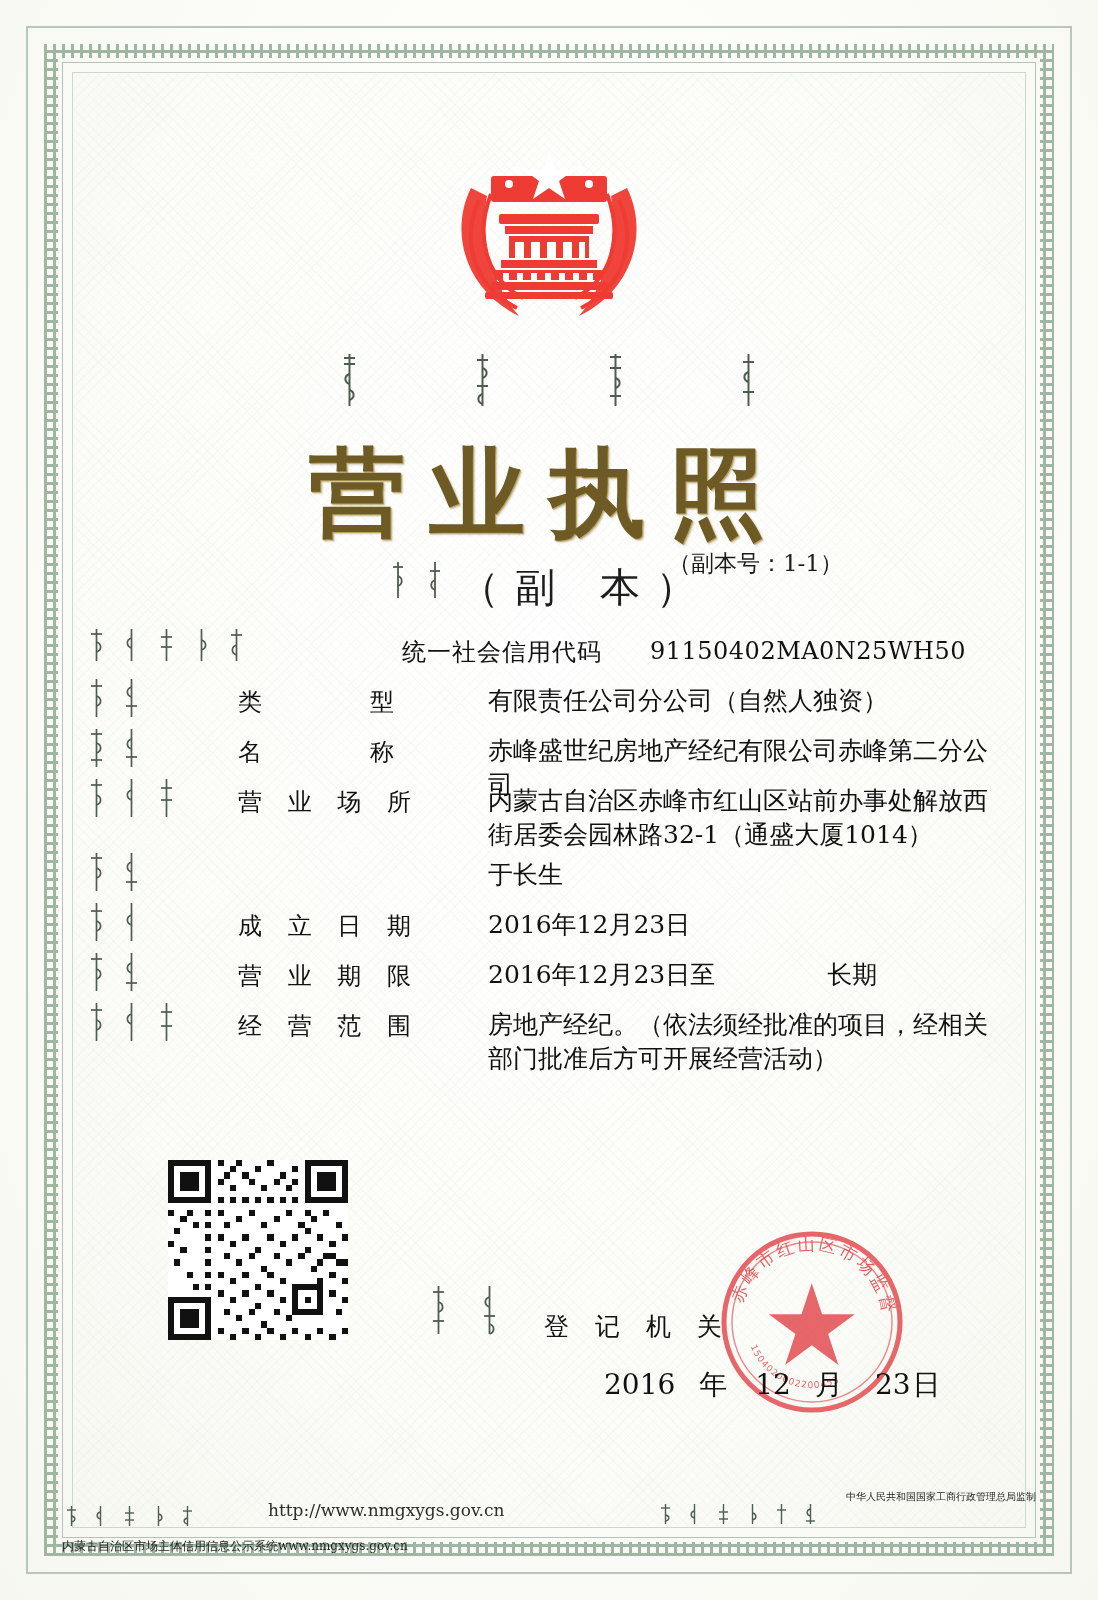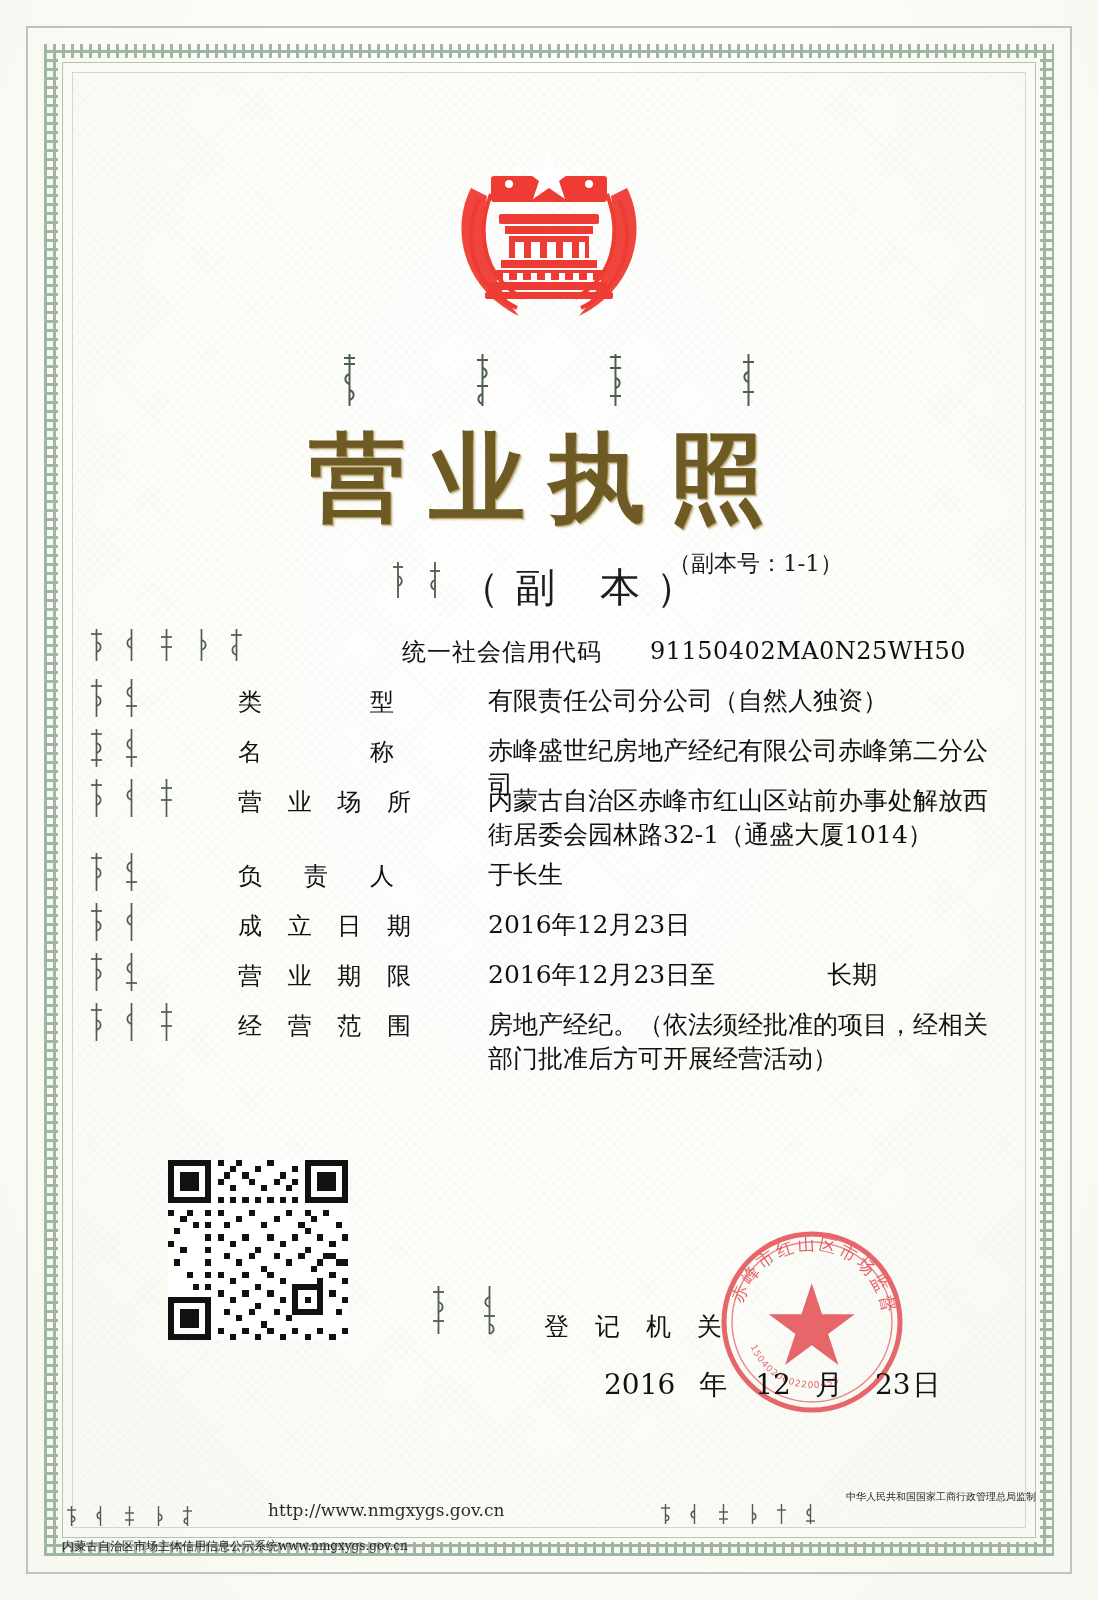--- a/index.html
+++ b/index.html
@@ -75,21 +75,21 @@
     color:#5f6f62;
   }
   .mong svg { display:block; }
 
   .title-mong { position:absolute; left:0; right:0; top:352px; text-align:center; }
   .title-mong .mong { margin:0 58px; }
 
   h1.main-title {
     position:absolute; left:0; right:0; top:415px;
     text-align:center;
-    margin:0;
+    margin:15px;
     font-size:96px;
     letter-spacing:24px;
     font-weight:bold;
     color:#6e5a24;
     font-family:Liberation Sans, sans-serif;
     text-shadow:1px 1px 0 #b9a35f, 2px 2px 2px rgba(120,100,40,.35);
   }
   .copy-no {
     position:absolute; right:255px; top:548px;
     font-size:23px; color:#1b1b1b;
@@ -442,21 +442,20 @@
               </g>
             </svg></span>
         <span class="mong"><svg width="13" height="40" viewBox="0 0 13 40">
               <g stroke="#4e5c51" stroke-width="1.7" fill="none">
                 <line x1="6.5" y1="1" x2="6.5" y2="39"></line>
                 <path d="M6.5 10 C1 12 1 18 6.5 20"></path>
                 <line x1="1" y1="30" x2="12" y2="30"></line>
               </g>
             </svg></span>
       </div>
-      <div class="clabel">负　责　人</div>
       <div class="value">于长生</div>
     </div>
 
     <div class="row">
       <div class="mlabel">
         <span class="mong"><svg width="13" height="40" viewBox="0 0 13 40">
               <g stroke="#4e5c51" stroke-width="1.7" fill="none">
                 <line x1="6.5" y1="1" x2="6.5" y2="39"></line>
                 <line x1="1" y1="9" x2="12" y2="9"></line>
                 <path d="M6.5 19 C12 21 12 27 6.5 29"></path>

